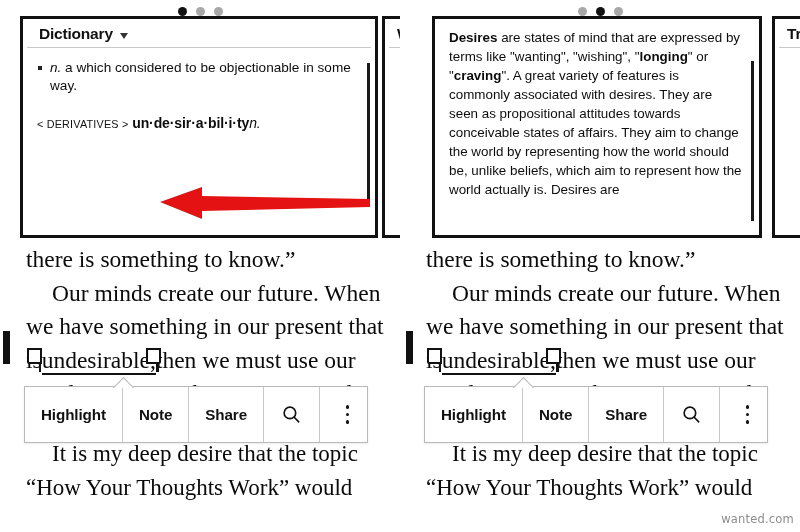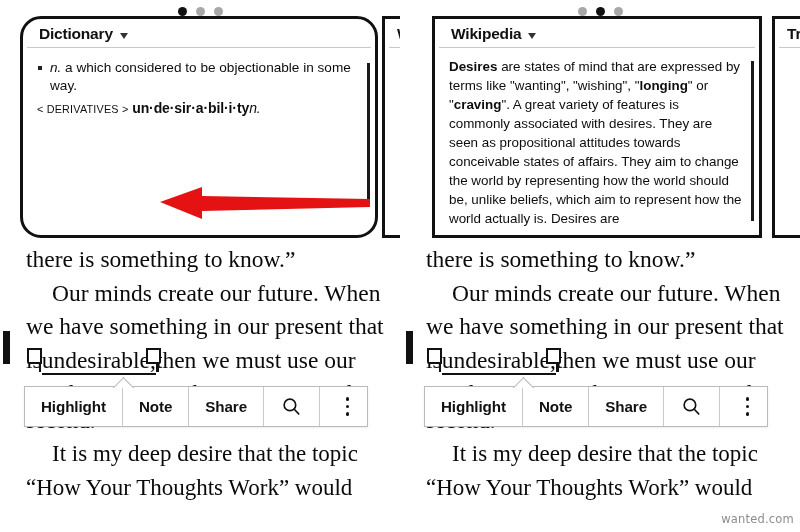--- a/index.html
+++ b/index.html
@@ -85,21 +85,20 @@
     padding: 9px 18px 4px 14px;
     font-size: 13.6px;
     line-height: 1.34;
     color: #0d0d0d;
   }
 
   
   #card-dictionary {
     left: 20px;
     width: 358px;
-    border-radius: 21px;
   }
   
   #card-wiki-peek {
     left: 382px;
     width: 44px;
   }
   
   #card-wikipedia {
     left: 32px;
     width: 330px;
@@ -137,21 +136,21 @@
     position: absolute;
     left: 1px;
     top: 7px;
     width: 4px;
     height: 4px;
     background: #222222;
   }
   .pos { font-style: italic; }
   .ex  { font-style: italic; }
   .deriv-row {
-    margin-top: 4px;
+    margin-top: 19px;
     white-space: nowrap;
   }
   .deriv-label {
     font-size: 10.8px;
     letter-spacing: 0.2px;
     color: #111111;
   }
   .deriv-word {
     font-weight: bold;
     font-size: 14px;
@@ -257,21 +256,21 @@
   .edge-bar {
     position: absolute;
     width: 7px;
     height: 33px;
     background: #111111;
   }
 
   
   .toolbar {
     position: absolute;
-    height: 41px;
+    height: 57px;
     border: 1.5px solid #b9b9b9;
     background: #ffffff;
     display: flex;
     align-items: stretch;
     box-sizing: border-box;
     box-shadow: 0 1px 2px rgba(0,0,0,0.08);
   }
   #toolbar-left  { left: 24px;  top: 386px; width: 344px; }
   #toolbar-right { left: 424px; top: 386px; width: 344px; }
 
@@ -420,24 +419,20 @@
 
 <div class="screen right">
 
   <div class="dots">
     <span class="dot"></span>
     <span class="dot active"></span>
     <span class="dot"></span>
   </div>
 
   <div class="card" id="card-wikipedia">
-    <div class="card-head">
-      <span class="card-title">Wikipedia</span>
-      <span class="caret"></span>
-    </div>
 
     <div class="wiki-body">
       <p style="margin:0;"><b>Desires</b><span> are states of mind that are expressed by terms like "wanting", "wishing", "</span><b>longing</b><span>" or "</span><b>craving</b><span>". A great variety of features is commonly associated with desires. They are seen as propositional attitudes towards conceivable states of affairs. They aim to change the world by representing how the world should be, unlike beliefs, which aim to represent how the world actually is. Desires are</span></p>
     </div>
 
     <div class="card-scroll" style="top:42px;height:160px;"></div>
   </div>
 
   <div class="card" id="card-translate-peek">
     <div class="card-head" style="padding-left:8px;padding-right:4px;">

